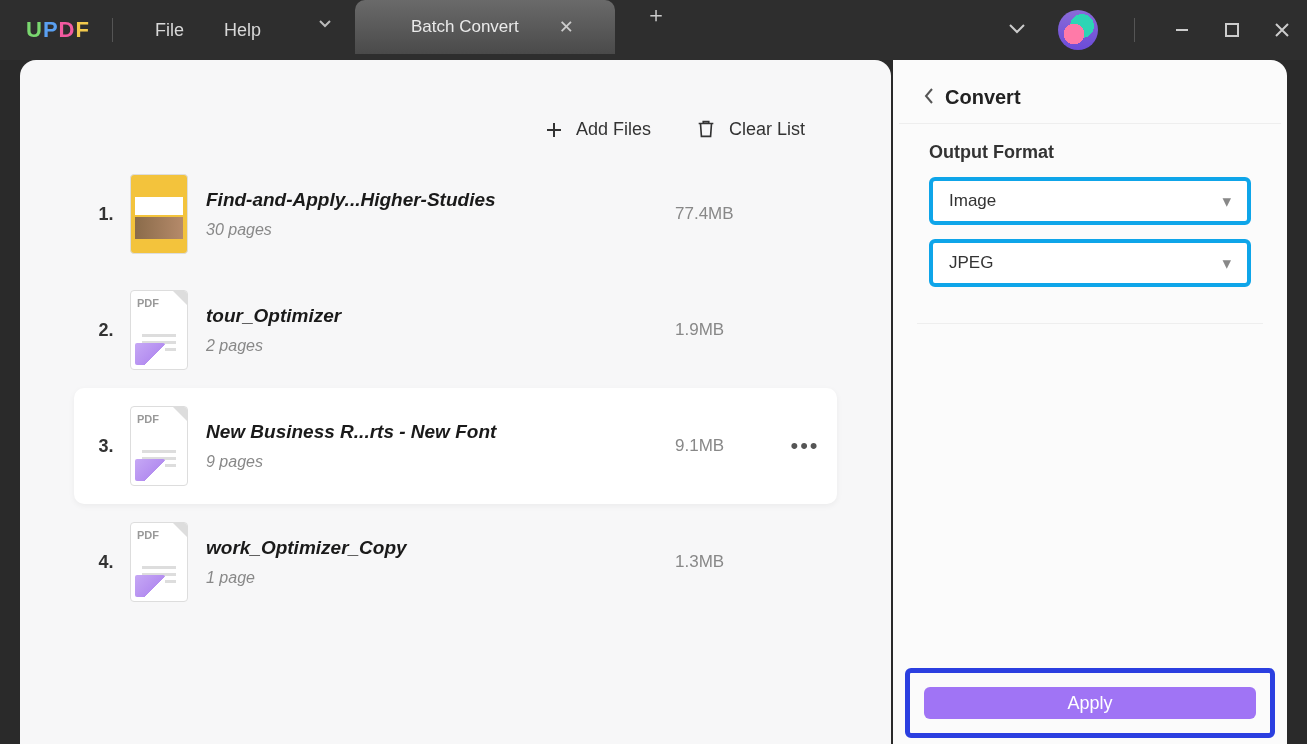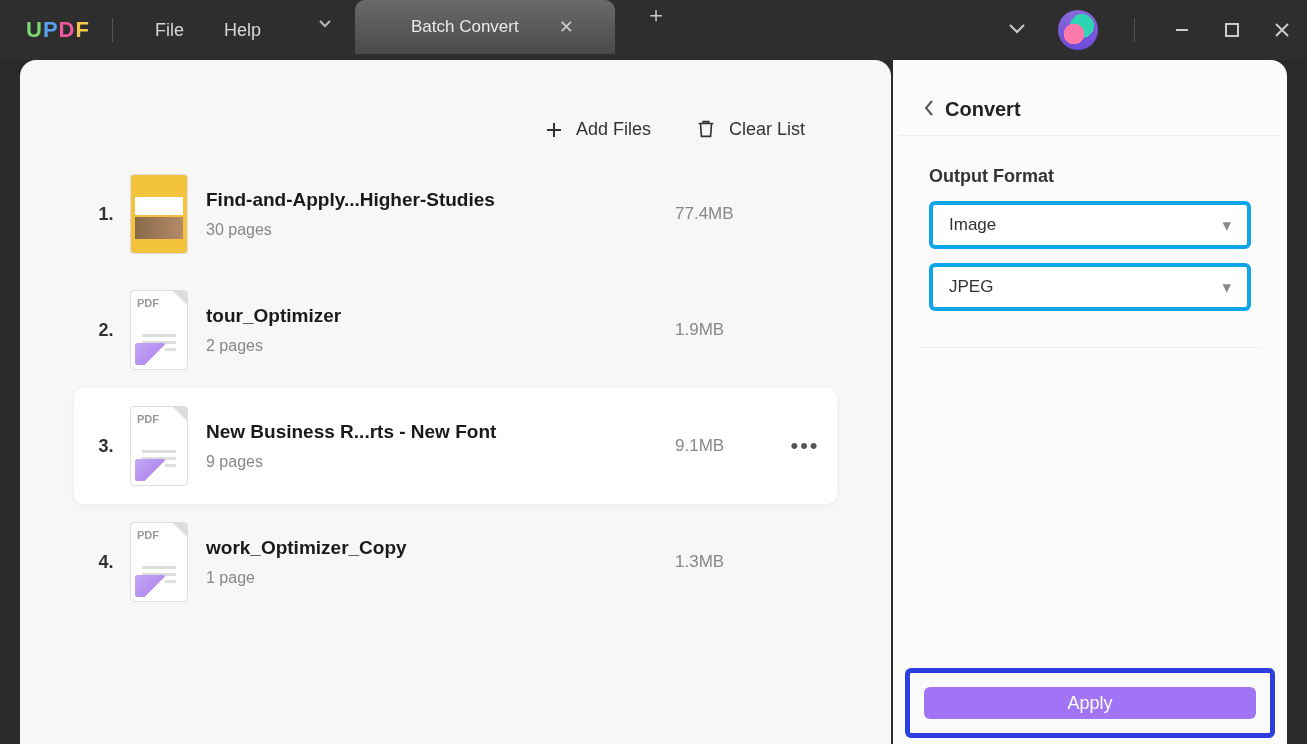--- a/index.html
+++ b/index.html
@@ -93,28 +93,28 @@
   .thumb.pdf-generic .img-sw {
     position:absolute; bottom:4px; left:4px; width:30px; height:22px;
     background: linear-gradient(135deg,#c6a8f5,#b48ef0 60%, #fff 60%);
     border-radius:2px;
   }
   .thumb.yellow { background:#f3c33c; }
   .thumb.yellow .strip { position:absolute; top:22px; left:4px; right:4px; height:18px; background:#fff; }
   .thumb.yellow .pic { position:absolute; top:42px; left:4px; right:4px; height:22px;
      background:linear-gradient(90deg,#8a6b4a,#b58a6a); }
 
-  .file-meta { flex:1; }
+  .file-meta { flex:1;font-style:italic; }
   .file-name { font-size:19px; font-weight:600; color:#1a1a1a; margin-bottom:10px; }
   .file-pages { font-size:16px; color:#888; }
   .file-size { width:110px; color:#888; font-size:17px; }
   .row-more { width:40px; text-align:center; color:#555; cursor:pointer; font-size:22px; letter-spacing:2px; }
 
   
-  .side-header { display:flex; align-items:center; padding: 26px 24px 14px 24px; gap:10px; border-bottom:1px solid #eee; margin: 12px 6px; }
+  .side-header { display:flex; align-items:center; padding: 26px 24px 14px 24px; gap:10px; border-bottom:1px solid #eee; margin: 0 6px; }
   .side-back { cursor:pointer; color:#555; }
   .side-title { font-size:20px; font-weight:700; color:#222; }
   .side-section { padding: 18px 36px; }
   .side-label { font-size:18px; font-weight:700; color:#333; margin-bottom: 14px; }
   .select {
     width:100%; height:48px; border:4px solid #0ea5e9; border-radius:6px; background:#fff;
     display:flex; align-items:center; justify-content:space-between; padding: 0 16px;
     font-size:17px; color:#333; cursor:pointer; margin-bottom:14px;
   }
   .select .caret { color:#888; }

